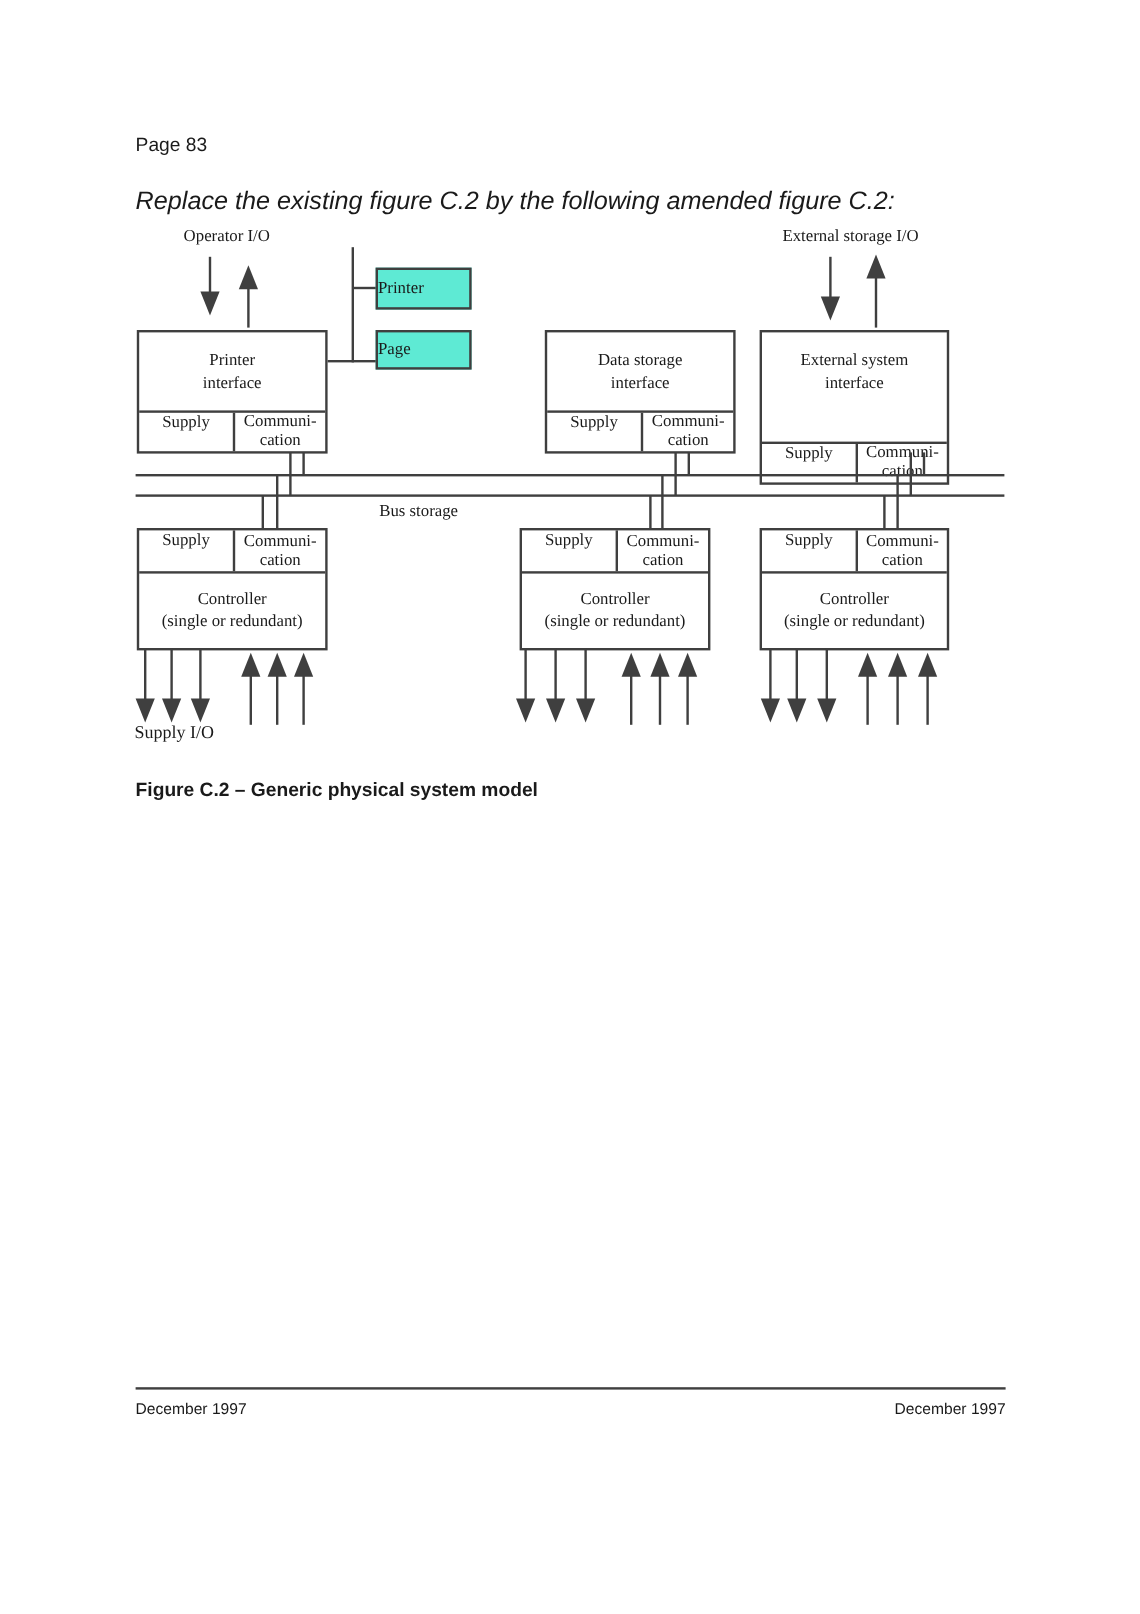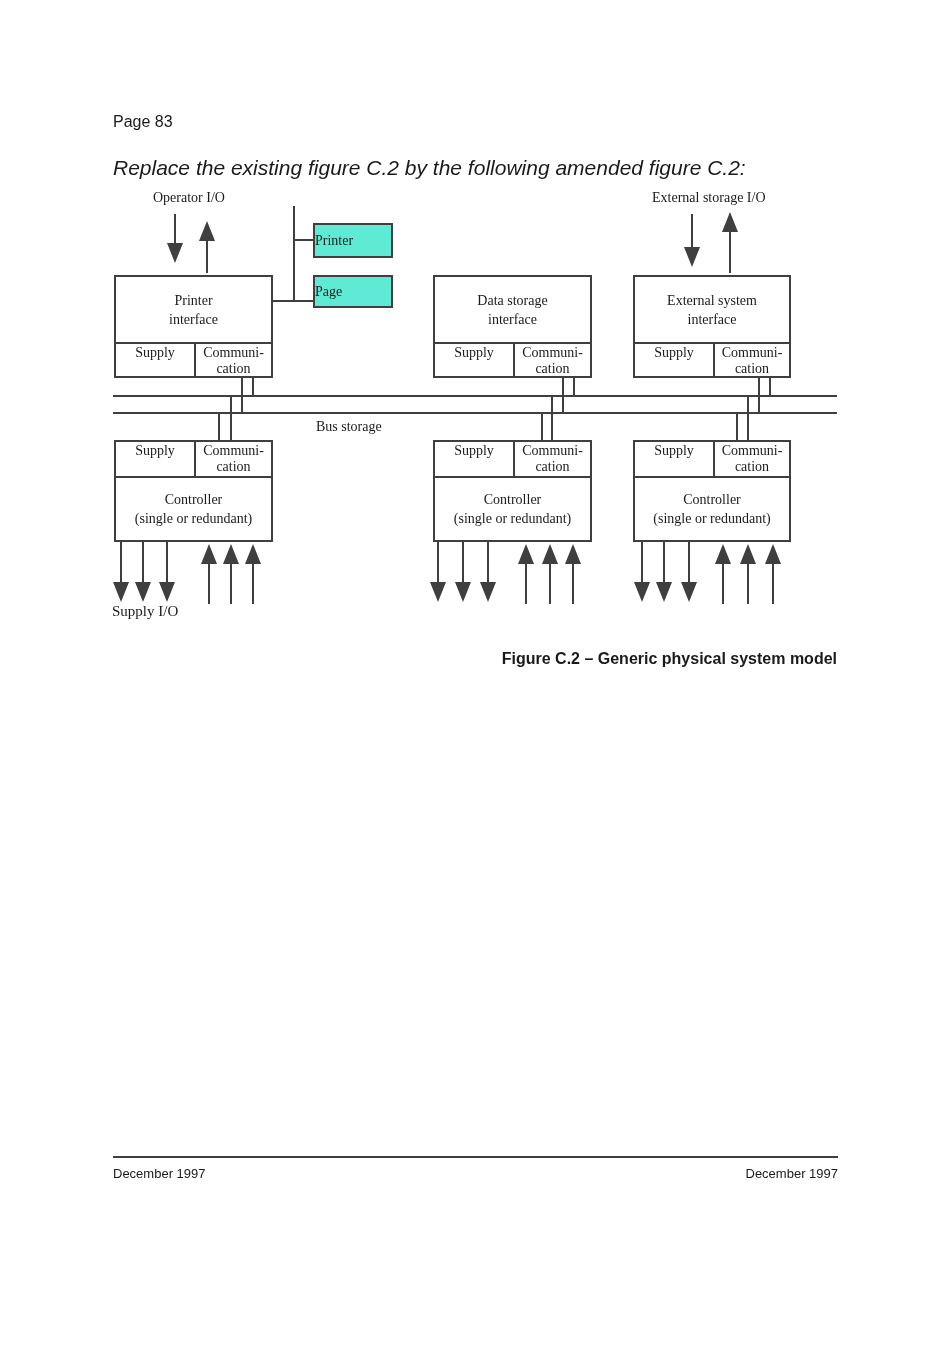--- a/index.html
+++ b/index.html
@@ -21,31 +21,31 @@
               border-left:8px solid transparent;border-right:8px solid transparent}
   .arr.down::after{bottom:0;border-top:20px solid var(--ln,#3f3f3f)}
   .arr.up::after{top:0;border-bottom:20px solid var(--ln,#3f3f3f)}
   
   .pbox{position:absolute;border:2px solid var(--ln,#3f3f3f);background:#5eead4;
         display:flex;align-items:center;justify-content:flex-start}
   .unit{position:absolute;border:2px solid var(--ln,#3f3f3f);background:#fff}
   .u-title{position:absolute;top:0;left:0;right:0;height:65px;display:flex;flex-direction:column;
            justify-content:center;align-items:center;line-height:19px}
   .u-row{position:absolute;left:0;right:0;bottom:0;height:34px;border-top:2px solid var(--ln,#3f3f3f);
-         display:flex;align-items:flex-start}
+         display:flex;align-items:flex-end}
   .u-cell{line-height:16px;padding-top:1px;text-align:center}
   .u-supply{width:80px;height:100%;border-right:2px solid var(--ln,#3f3f3f)}
   .u-comm{flex:1}
   .ctrl .u-row-top{top:0;bottom:auto;height:36px;border-top:none;border-bottom:2px solid var(--ln,#3f3f3f)}
   .c-title{position:absolute;left:0;right:0;top:36px;bottom:0;display:flex;flex-direction:column;
            justify-content:center;align-items:center;line-height:19px}
   
   .page-number{position:absolute;left:113px;top:113px;font-size:16px}
   .instruction{position:absolute;left:113px;top:156px;font-size:21px;font-style:italic}
-  .caption{position:absolute;left:113px;top:650px;width:724px;text-align:right;
+  .caption{position:absolute;left:113px;top:650px;width:724px;text-align:left;
            font-weight:bold;font-size:16px}
   .footer-rule{left:113px;top:1156px;width:725px}
   .footer-text{position:absolute;top:1166px;font-size:13px}
   .footer-text.l{left:113px}
   .footer-text.r{right:112px}
 </style>
 </head>
 <body>
 
 <div class="page" style="background: rgb(255, 255, 255);">
@@ -82,35 +82,35 @@
       </div>
       <div class="u-row">
         <div class="u-cell u-supply">Supply</div>
         <div class="u-cell u-comm">
           <div>Communi-</div>
           <div>cation</div>
         </div>
       </div>
     </div>
 
-    <div class="unit serif" style="left:433px;top:275px;width:159px;height:103px">
+    <div class="unit serif" style="left:454px;top:275px;width:159px;height:103px">
       <div class="u-title">
         <div>Data storage</div>
         <div>interface</div>
       </div>
       <div class="u-row">
         <div class="u-cell u-supply">Supply</div>
         <div class="u-cell u-comm">
           <div>Communi-</div>
           <div>cation</div>
         </div>
       </div>
     </div>
 
-    <div class="unit serif" style="left:633px;top:275px;width:158px;height:103px">
+    <div class="unit serif" style="left:633px;top:275px;width:158px;height:129px">
       <div class="u-title">
         <div>External system</div>
         <div>interface</div>
       </div>
       <div class="u-row">
         <div class="u-cell u-supply">Supply</div>
         <div class="u-cell u-comm">
           <div>Communi-</div>
           <div>cation</div>
         </div>

